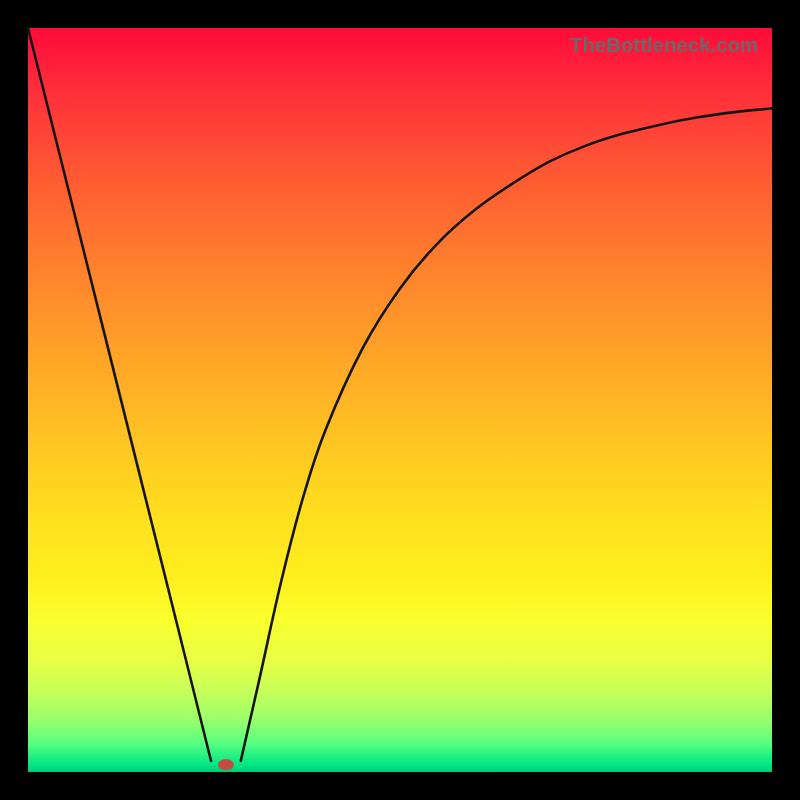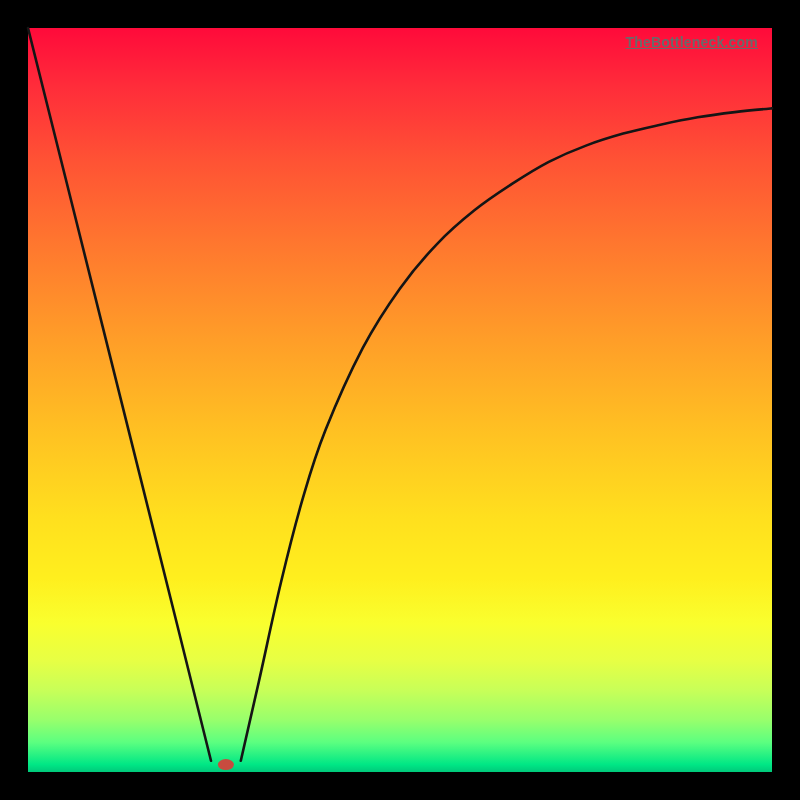--- a/index.html
+++ b/index.html
@@ -32,26 +32,25 @@
       #5cff80 96%,
       #00e785 99%,
       #00c97a 100%
     );
   }
   .watermark {
     position: absolute;
     top: 6px;
     right: 14px;
     font-family: Arial, Helvetica, sans-serif;
-    font-size: 14px;
+    font-size: 20px;
     font-weight: 600;
     color: #6a6a6a;
     letter-spacing: 0.2px;
     user-select: none;
-    text-decoration: underline;
   }
   svg.overlay {
     position: absolute;
     left: 0;
     top: 0;
     width: 744px;
     height: 744px;
     overflow: visible;
   }
   .curve {

